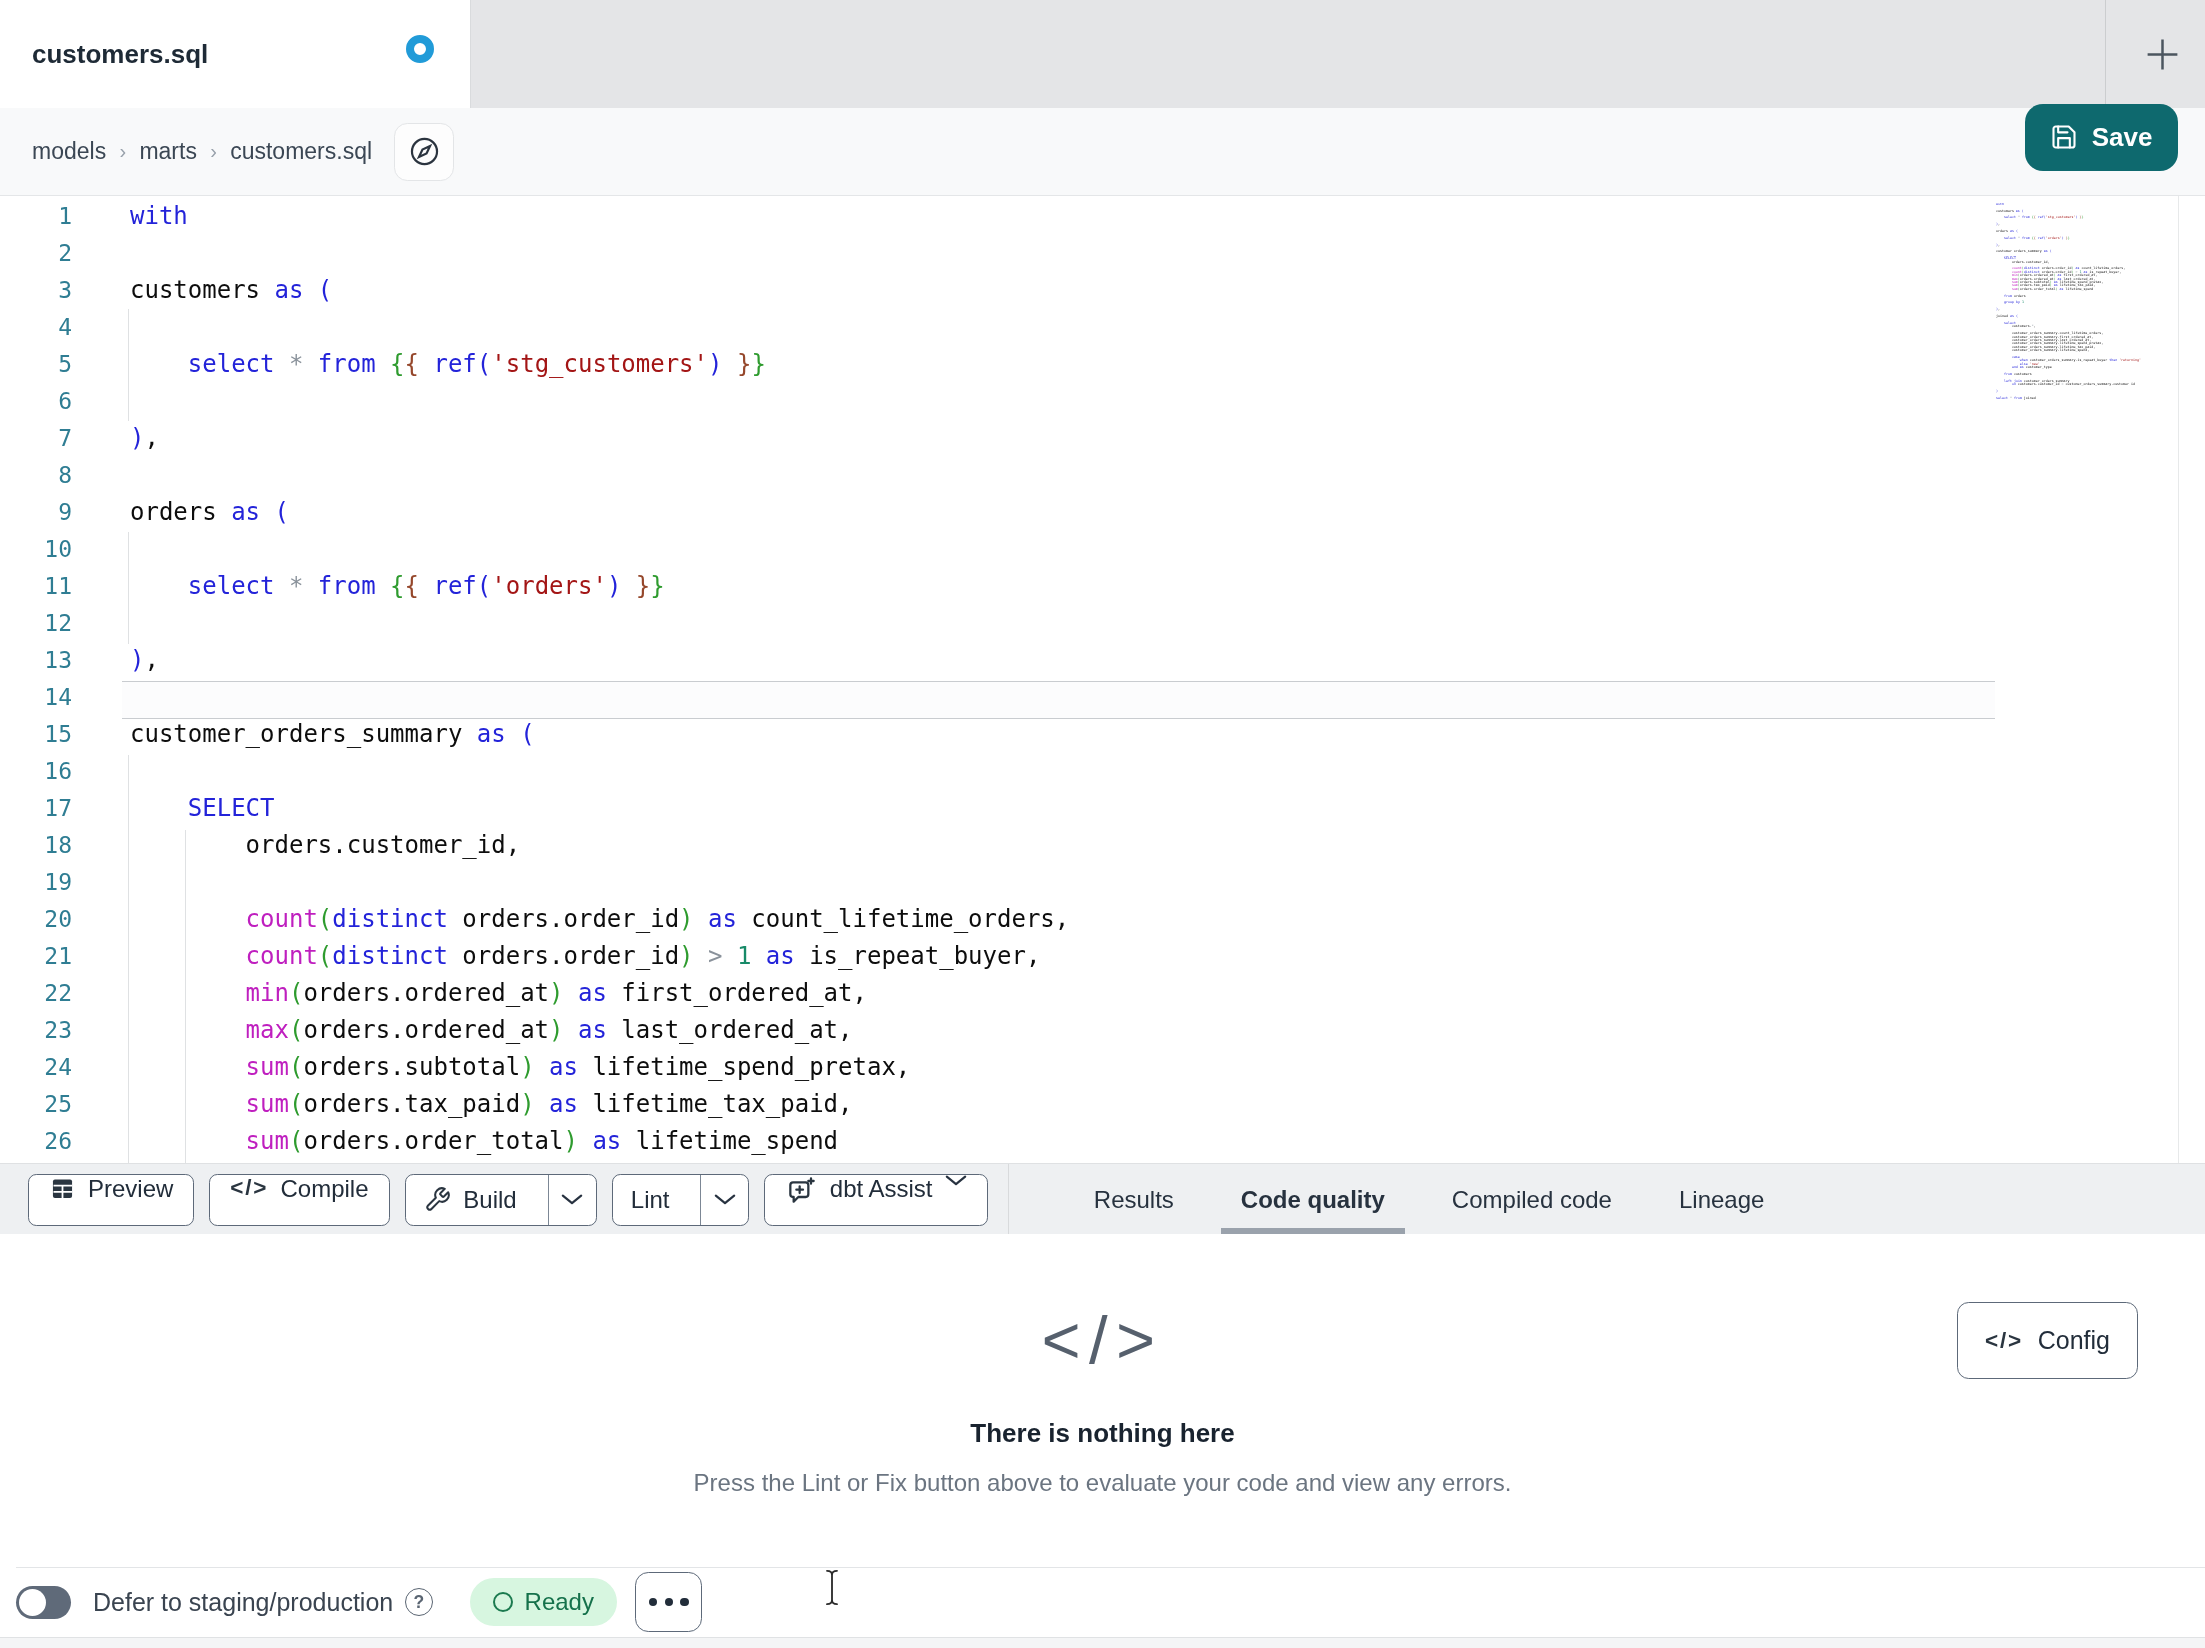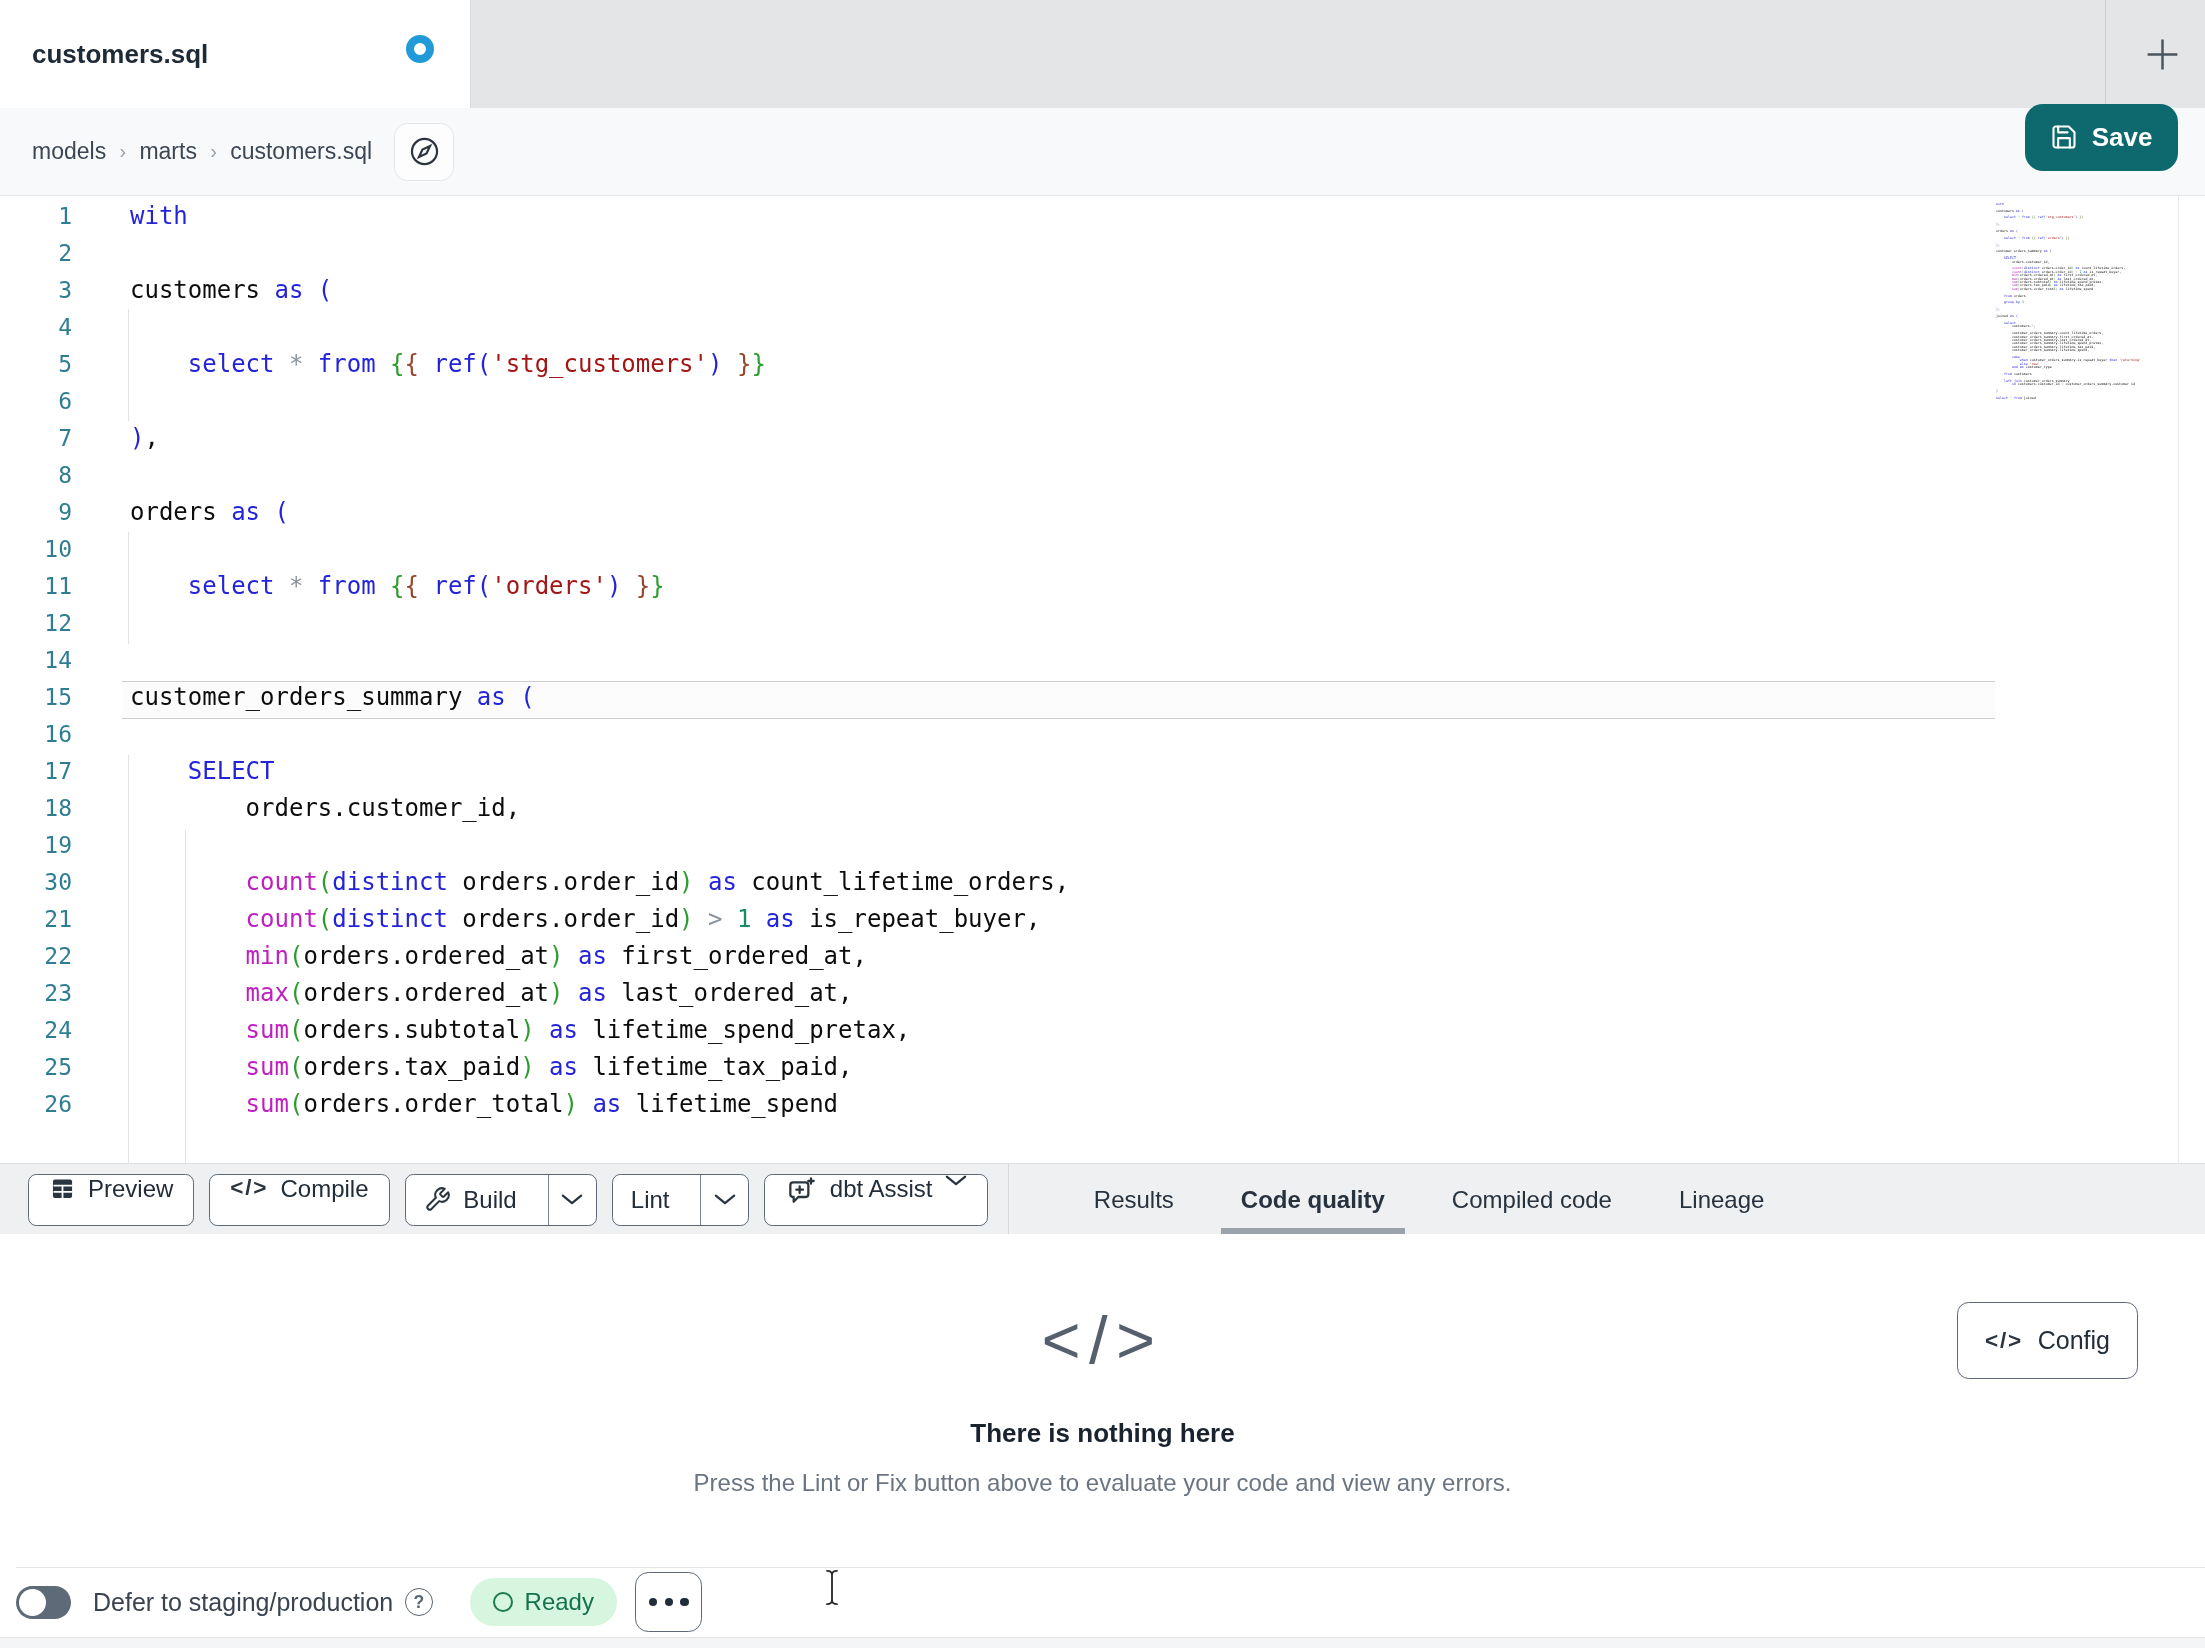--- a/index.html
+++ b/index.html
@@ -154,27 +154,28 @@
         <div class="row"><span class="ln">3</span><span class="code">customers <span class="tok-kw">as</span> <span class="tok-b0">(</span></span></div>
         <div class="row"><span class="ln">4</span><span class="code"></span></div>
         <div class="row"><span class="ln">5</span><span class="code">    <span class="tok-kw">select</span> <span class="tok-op">*</span> <span class="tok-kw">from</span> <span class="tok-b1">{</span><span class="tok-b2">{</span> <span class="tok-kw">ref</span><span class="tok-b0">(</span><span class="tok-str">'stg_customers'</span><span class="tok-b0">)</span> <span class="tok-b2">}</span><span class="tok-b1">}</span></span></div>
         <div class="row"><span class="ln">6</span><span class="code"></span></div>
         <div class="row"><span class="ln">7</span><span class="code"><span class="tok-b0">)</span>,</span></div>
         <div class="row"><span class="ln">8</span><span class="code"></span></div>
         <div class="row"><span class="ln">9</span><span class="code">orders <span class="tok-kw">as</span> <span class="tok-b0">(</span></span></div>
         <div class="row"><span class="ln">10</span><span class="code"></span></div>
         <div class="row"><span class="ln">11</span><span class="code">    <span class="tok-kw">select</span> <span class="tok-op">*</span> <span class="tok-kw">from</span> <span class="tok-b1">{</span><span class="tok-b2">{</span> <span class="tok-kw">ref</span><span class="tok-b0">(</span><span class="tok-str">'orders'</span><span class="tok-b0">)</span> <span class="tok-b2">}</span><span class="tok-b1">}</span></span></div>
         <div class="row"><span class="ln">12</span><span class="code"></span></div>
+        <div class="row"><span class="ln">13</span><span class="code"><span class="tok-b0">)</span>,</span></div>
         <div class="row"><span class="ln">14</span><span class="code"></span></div>
         <div class="row"><span class="ln">15</span><span class="code">customer_orders_summary <span class="tok-kw">as</span> <span class="tok-b0">(</span></span></div>
         <div class="row"><span class="ln">16</span><span class="code"></span></div>
         <div class="row"><span class="ln">17</span><span class="code">    <span class="tok-kw">SELECT</span></span></div>
         <div class="row"><span class="ln">18</span><span class="code">        orders.customer_id,</span></div>
         <div class="row"><span class="ln">19</span><span class="code"></span></div>
-        <div class="row"><span class="ln">30</span><span class="code">        <span class="tok-fn">count</span><span class="tok-b1">(</span><span class="tok-kw">distinct</span> orders.order_id<span class="tok-b1">)</span> <span class="tok-kw">as</span> count_lifetime_orders,</span></div>
+        <div class="row"><span class="ln">20</span><span class="code">        <span class="tok-fn">count</span><span class="tok-b1">(</span><span class="tok-kw">distinct</span> orders.order_id<span class="tok-b1">)</span> <span class="tok-kw">as</span> count_lifetime_orders,</span></div>
         <div class="row"><span class="ln">21</span><span class="code">        <span class="tok-fn">count</span><span class="tok-b1">(</span><span class="tok-kw">distinct</span> orders.order_id<span class="tok-b1">)</span> <span class="tok-op">&gt;</span> <span class="tok-num">1</span> <span class="tok-kw">as</span> is_repeat_buyer,</span></div>
         <div class="row"><span class="ln">22</span><span class="code">        <span class="tok-fn">min</span><span class="tok-b1">(</span>orders.ordered_at<span class="tok-b1">)</span> <span class="tok-kw">as</span> first_ordered_at,</span></div>
         <div class="row"><span class="ln">23</span><span class="code">        <span class="tok-fn">max</span><span class="tok-b1">(</span>orders.ordered_at<span class="tok-b1">)</span> <span class="tok-kw">as</span> last_ordered_at,</span></div>
         <div class="row"><span class="ln">24</span><span class="code">        <span class="tok-fn">sum</span><span class="tok-b1">(</span>orders.subtotal<span class="tok-b1">)</span> <span class="tok-kw">as</span> lifetime_spend_pretax,</span></div>
         <div class="row"><span class="ln">25</span><span class="code">        <span class="tok-fn">sum</span><span class="tok-b1">(</span>orders.tax_paid<span class="tok-b1">)</span> <span class="tok-kw">as</span> lifetime_tax_paid,</span></div>
         <div class="row"><span class="ln">26</span><span class="code">        <span class="tok-fn">sum</span><span class="tok-b1">(</span>orders.order_total<span class="tok-b1">)</span> <span class="tok-kw">as</span> lifetime_spend</span></div>
       </div>
     <pre class="minimap" id="minimap"><span class="tok-kw">with</span>
 
 customers <span class="tok-kw">as</span> <span class="tok-b0">(</span>

